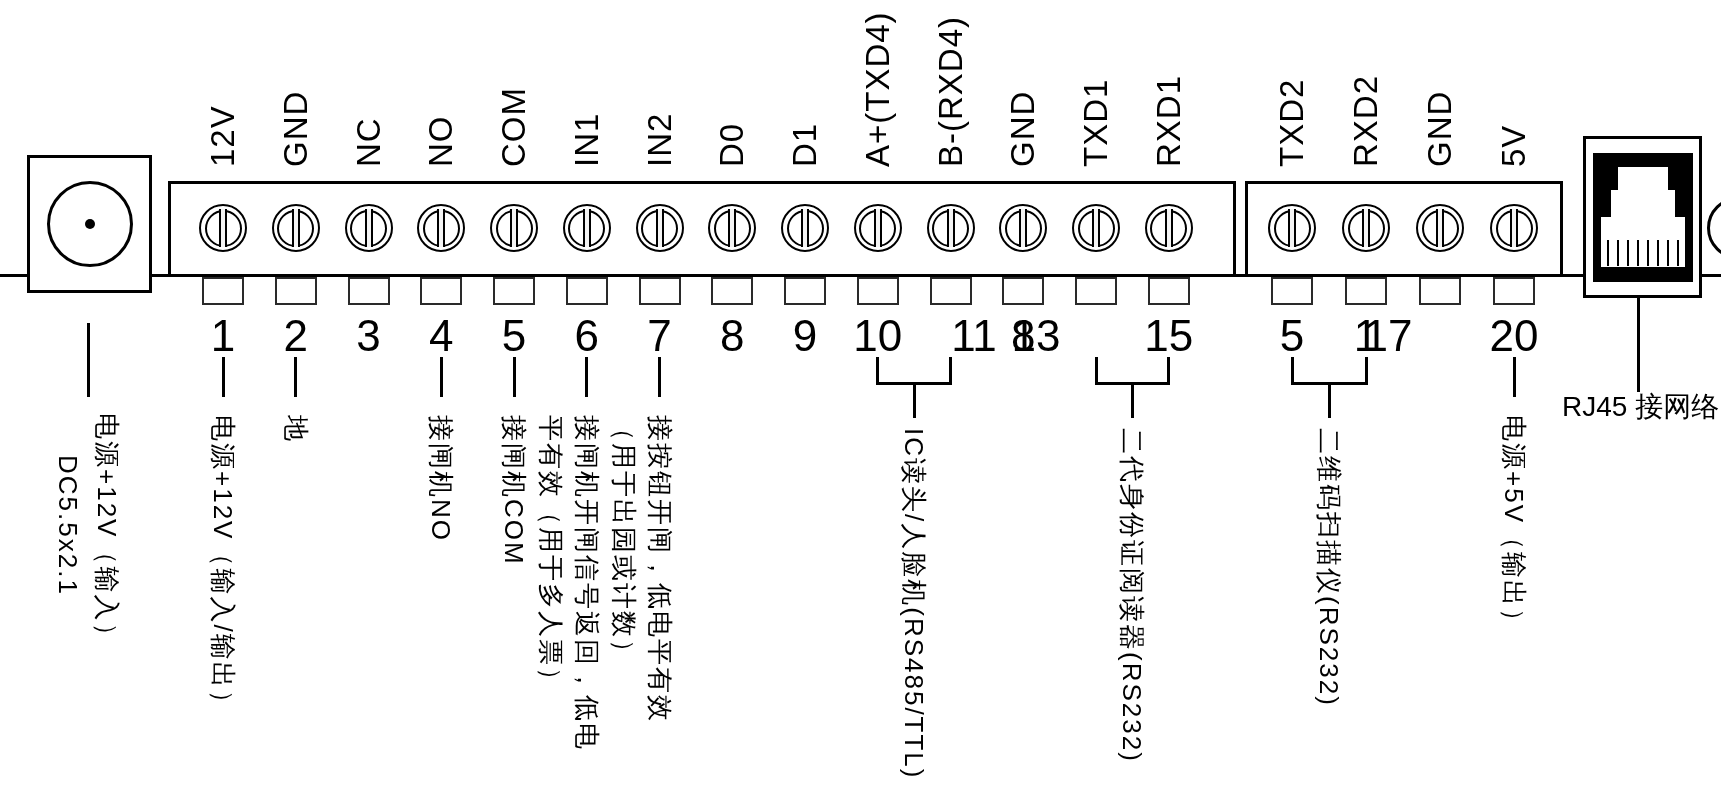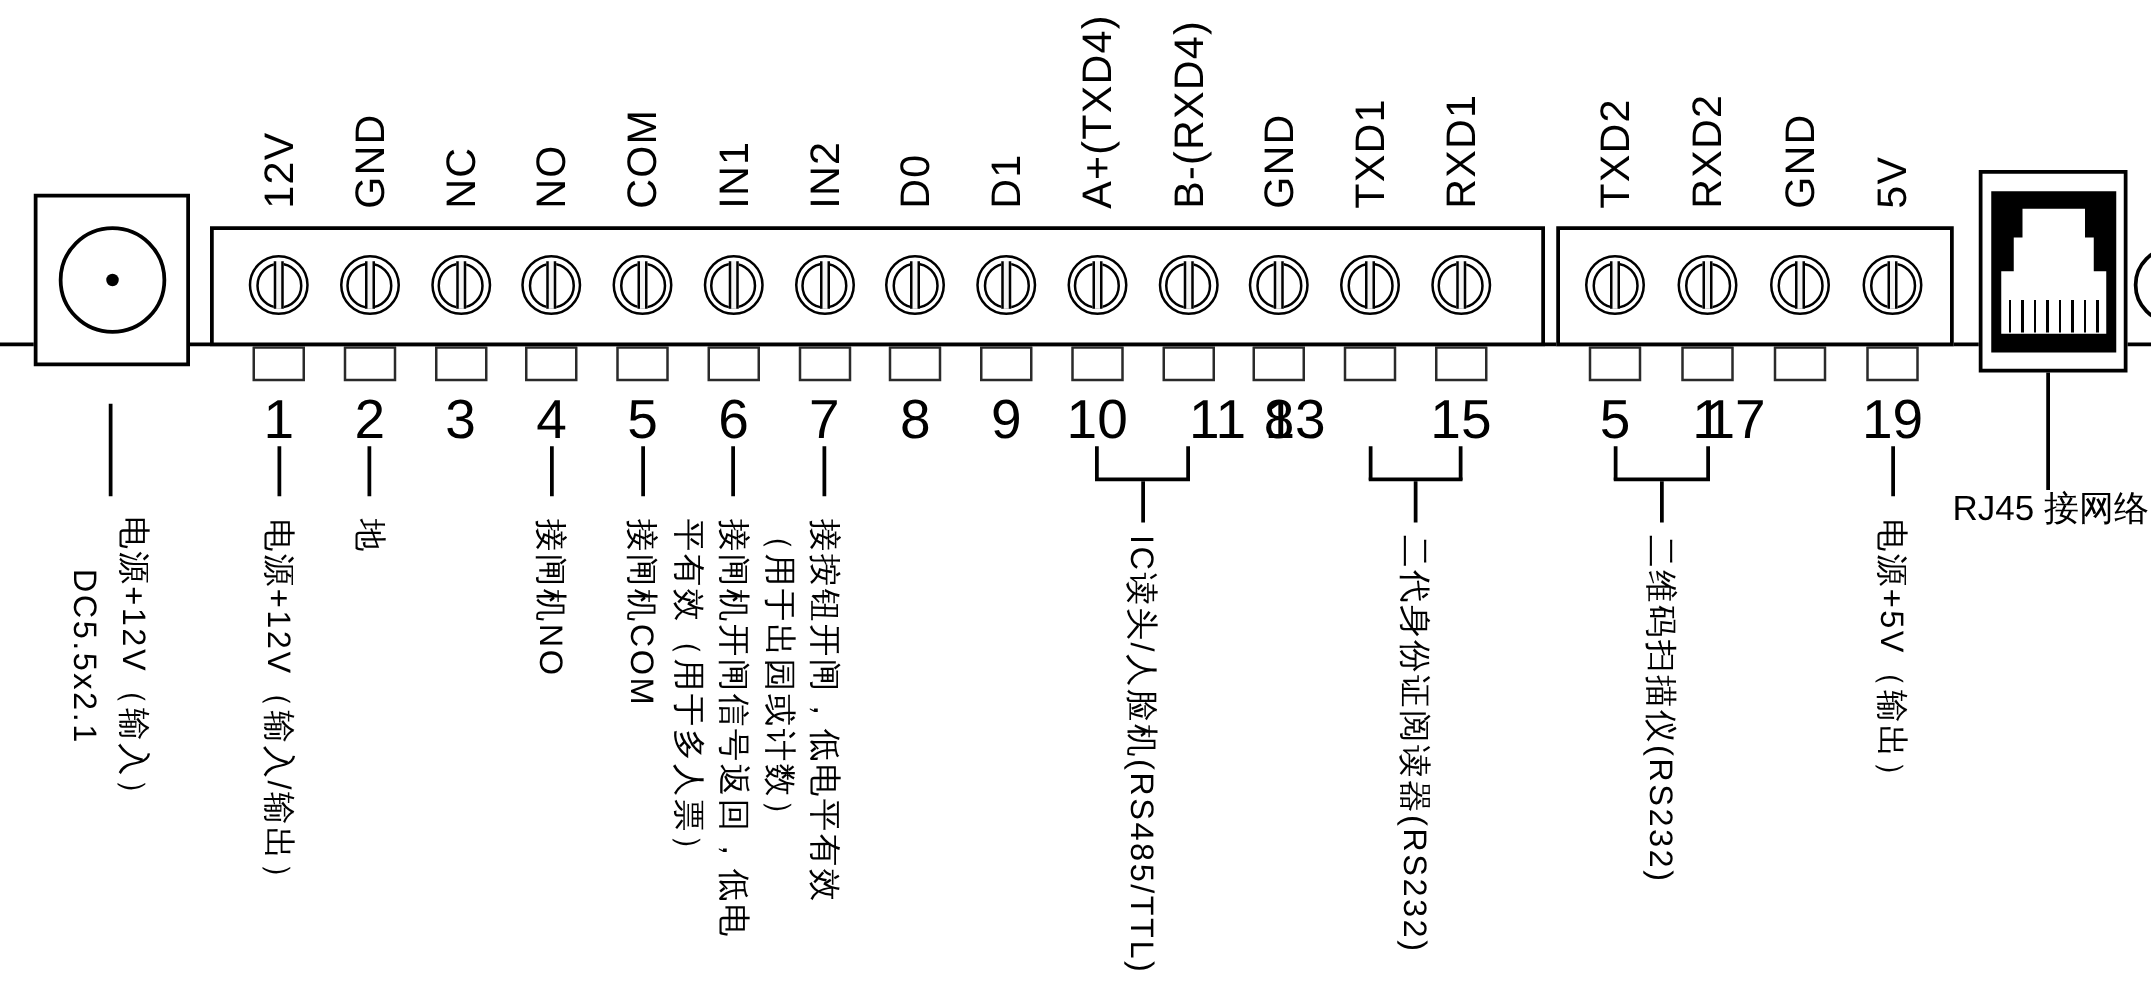--- a/index.html
+++ b/index.html
@@ -181,21 +181,21 @@
         <div class="screw-slot"></div>
       </div>
       <div class="tab" style="left: 1419px;"></div>
       <div class="pin-num" style="left: 1360px; margin-left: 28px;">17</div>
       <div class="top-label" style="left: 1458px; top: 131px;">GND</div>
       <div class="screw" style="left: 1490px;">
         <div class="screw-inner"></div>
         <div class="screw-slot"></div>
       </div>
       <div class="tab" style="left: 1493px;"></div>
-      <div class="pin-num" style="left: 1514px;">19</div>
+      <div class="pin-num" style="left: 1514px;">20</div>
       <div class="top-label" style="left: 1532px; top: 131px;">5V</div>
     </div>
   <div id="ann-layer">
       <div class="leader" style="left: 221.5px; top: 357px; height: 40px;"></div>
       <div class="bot-label" style="left: 241px; top: 415px;">电源+12V（输入/输出）</div>
       <div class="leader" style="left: 294.25px; top: 357px; height: 40px;"></div>
       <div class="bot-label" style="left: 313.75px; top: 415px;">地</div>
       <div class="leader" style="left: 439.75px; top: 357px; height: 40px;"></div>
       <div class="bot-label" style="left: 459.25px; top: 415px;">接闸机NO</div>
       <div class="leader" style="left: 512.5px; top: 357px; height: 40px;"></div>

